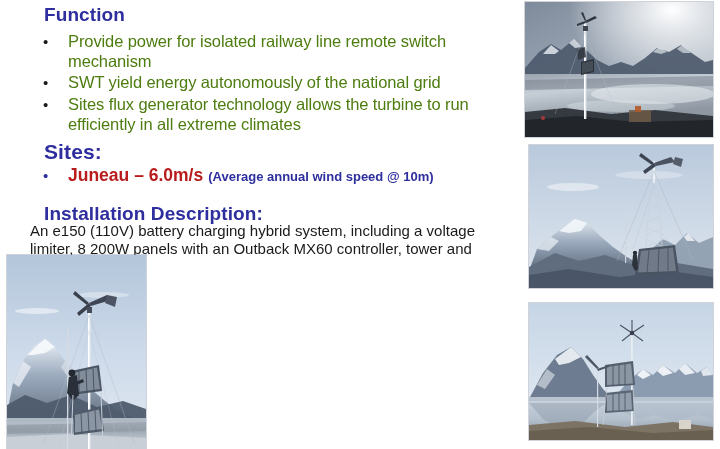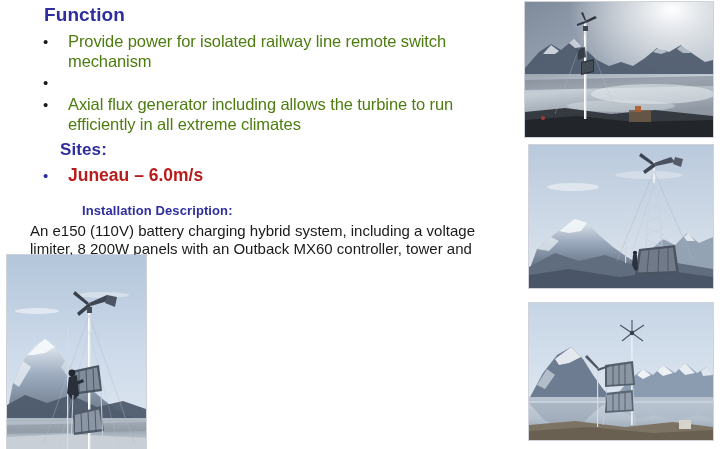--- a/index.html
+++ b/index.html
@@ -30,29 +30,28 @@
     color: #2e2e9e;
     font-weight: bold;
     letter-spacing: 0.1px;
   }
   #function-heading {
     left: 44px;
     top: 4px;
     font-size: 19px;
   }
   #sites-heading {
-    left: 60px;
+    left: 44px;
     top: 140px;
-    font-size: 17px;
+    font-size: 21px;
   }
   #install-heading {
     left: 44px;
     top: 203px;
-    font-size: 13px;
-    margin-left: 38px;
+    font-size: 19px;
   }
 
   
   .bullet-list {
     position: absolute;
     left: 36px;
     top: 31px;
     width: 480px;
   }
   .bullet-row {
@@ -141,32 +140,34 @@
 
   <div class="heading" id="function-heading">Function</div>
 
   <div class="bullet-list">
     <div class="bullet-row">
       <span class="bullet-mark">•</span>
       <span class="bullet-text">Provide power for isolated railway line remote switch mechanism</span>
     </div>
     <div class="bullet-row">
       <span class="bullet-mark">•</span>
+      <span class="bullet-text">SWT yield energy autonomously of the national grid</span>
     </div>
     <div class="bullet-row">
       <span class="bullet-mark">•</span>
-      <span class="bullet-text">Axial flux generator including allows the turbine to run efficiently in all extreme climates</span>
+      <span class="bullet-text">Sites flux generator technology allows the turbine to run efficiently in all extreme climates</span>
     </div>
   </div>
 
   <div class="heading" id="sites-heading">Sites:</div>
 
   <div class="site-row">
     <span class="site-bullet">•</span>
     <span class="site-main">Juneau – 6.0m/s</span>
+    <span class="site-note">(Average annual wind speed @ 10m)</span>
   </div>
 
   <div class="heading" id="install-heading">Installation Description:</div>
 
   <div class="install-body">An e150 (110V) battery charging hybrid system, including a voltage limiter, 8 200W panels with an Outback MX60 controller, tower and batteries</div>
 </div>
 
 <div class="photo" id="photo-top-right">
   <svg viewBox="0 0 188 135" preserveAspectRatio="none">
     <defs>

